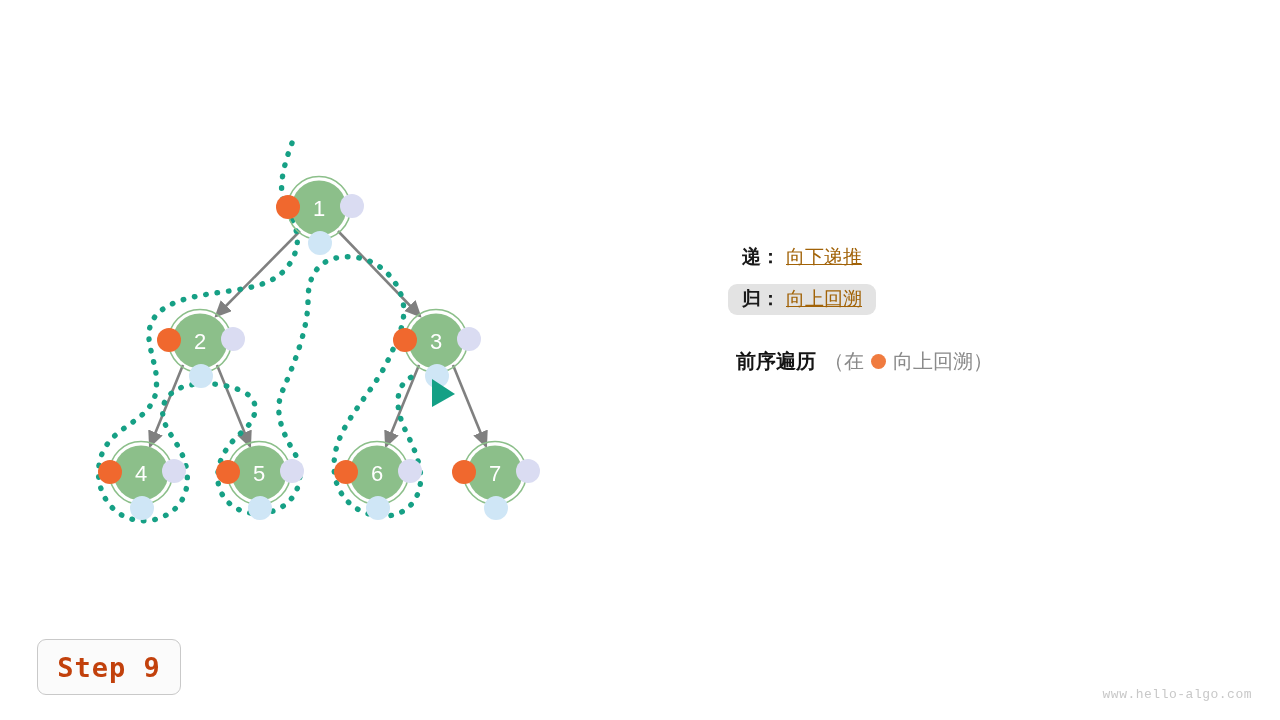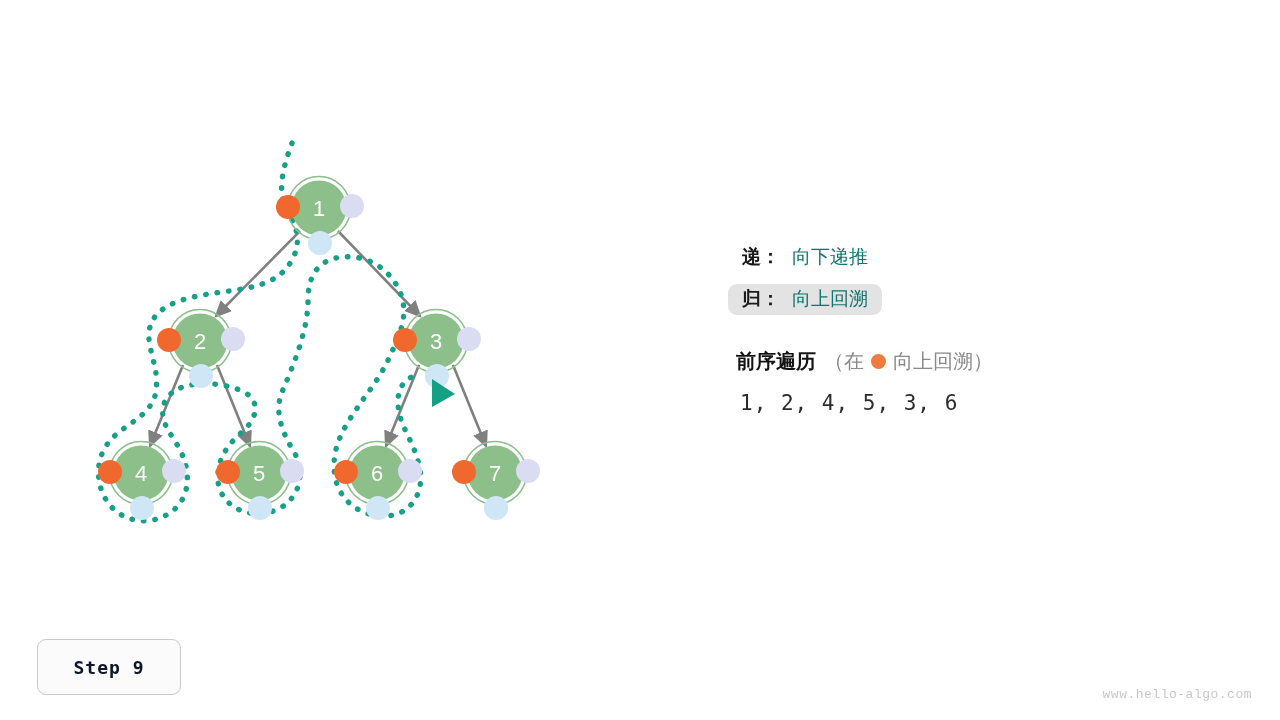--- a/index.html
+++ b/index.html
@@ -50,22 +50,23 @@
     padding-left: 14px;
   }
   .legend-chip.hl {
     background: #e3e3e3;
   }
   .legend-key {
     font-weight: bold;
     color: #1a1a1a;
   }
   .legend-val {
-    color: #0f766e;
-    margin-left: 12px;
+    color: #a16207;
+    margin-left: 6px;
+    text-decoration: underline;
   }
 
   .traversal-head {
     margin-top: 30px;
     display: flex;
     align-items: flex-start;
     font-size: 20px;
     white-space: nowrap;
     padding-left: 8px;
   }
@@ -104,23 +105,23 @@
     top: 639px;
     width: 142px;
     height: 54px;
     border: 1px solid #c9c9c9;
     border-radius: 9px;
     background: #fbfbfb;
     display: flex;
     align-items: center;
     justify-content: center;
     font-family: "DejaVu Sans Mono", "Liberation Mono", monospace;
-    font-size: 18px;
+    font-size: 27px;
     font-weight: bold;
-    color: #0f172a;
+    color: #c2410c;
     letter-spacing: 1px;
   }
 
   
   .watermark {
     position: absolute;
     right: 28px;
     bottom: 18px;
     font-family: Liberation Mono, monospace;
     font-size: 13px;
@@ -266,18 +267,17 @@
 
   <div class="traversal-head">
     <span class="traversal-title">前序遍历</span>
     <span class="traversal-note">
       <span>（在</span>
       <span class="inline-dot"></span>
       <span>向上回溯）</span>
     </span>
   </div>
 
-  <div class="traversal-seq">1, 2, 4, 5, 3, 6</div>
 </div>
 
 <div class="step-badge">Step 9</div>
 
 <div class="watermark">www.hello-algo.com</div>
 
 </body></html>

